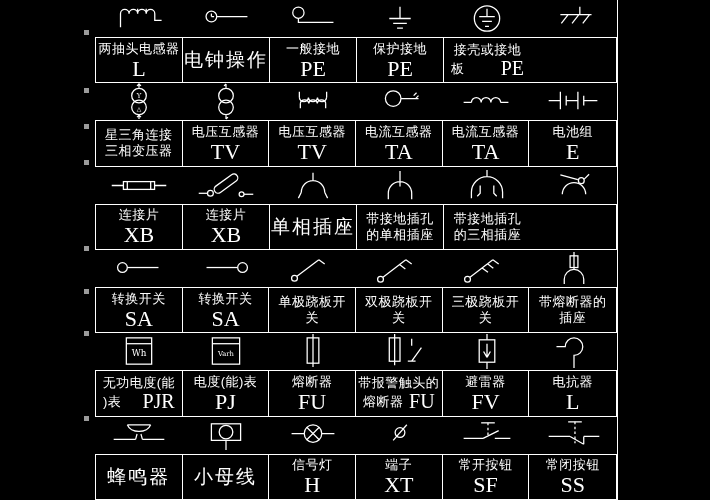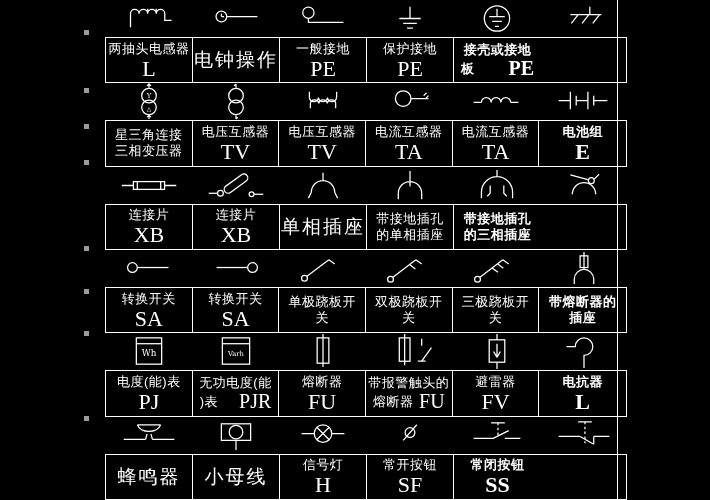--- a/index.html
+++ b/index.html
@@ -1,26 +1,26 @@
 <!DOCTYPE html>
 <html><head>
 <meta charset="utf-8">
 <style>
   html,body{margin:0;padding:0;background:#000;}
   .canvas{position:relative;width:710px;height:500px;background:#000;overflow:hidden;
           font-family:"Liberation Sans",sans-serif;}
-  #table{position:absolute;left:105px;top:0;width:522px;height:448px;}
+  #table{position:absolute;left:95px;top:0;width:522px;height:448px;}
   .group{height:83.333px;display:flex;flex-direction:column;box-sizing:border-box;}
   .symrow{height:37px;display:flex;}
   .symcell{width:87px;display:flex;align-items:flex-end;justify-content:center;}
   .labelrow{flex:1;display:flex;border:1px solid #fff;box-sizing:border-box;}
   .labelcell{width:87px;box-sizing:border-box;border-right:1px solid #fff;
              display:flex;flex-direction:column;justify-content:center;align-items:center;
              color:#fff;text-align:center;overflow:hidden;}
-  .labelcell:last-child{border-right:none;font-weight:bold;}
+  .labelcell:last-child{border-right:none;}
   .cn{font-size:13px;line-height:16px;letter-spacing:.5px;white-space:nowrap;}
   .cn.single{font-size:19px;letter-spacing:2px;}
   .code{font-family:"Liberation Serif","DejaVu Serif",serif;font-size:22px;line-height:23px;}
   .mixrow{display:flex;width:100%;justify-content:space-between;align-items:flex-end;
           padding:0 7px;box-sizing:border-box;}
   .mixrow .code{font-size:20px;line-height:21px;}
   .mixrow .cn{line-height:20px;}
   .rightline{position:absolute;left:617px;top:0;width:1px;height:500px;background:#fff;}
   .grip{position:absolute;width:5px;height:5px;background:#9b9b9b;}
   svg{stroke:#fff;fill:none;stroke-width:1.3;stroke-linecap:butt;}
@@ -324,31 +324,31 @@
             </svg>
           </div>
           <div class="symcell">
             <svg width="86" height="37" viewBox="0 0 80 38">
               <path d="M22,14 H31 A9,9 0 1 1 40,23 V36"></path>
             </svg>
           </div>
         </div>
         <div class="labelrow">
           <div class="labelcell">
-            <div class="cn">电度(能)表</div>
-            <div class="code">PJ</div>
-          </div>
-          <div class="labelcell">
             <div class="cn">无功电度(能</div>
             <div class="mixrow">
               <span class="cn">)表</span>
               <span class="code">PJR</span>
             </div>
           </div>
           <div class="labelcell">
+            <div class="cn">电度(能)表</div>
+            <div class="code">PJ</div>
+          </div>
+          <div class="labelcell">
             <div class="cn">熔断器</div>
             <div class="code">FU</div>
           </div>
           <div class="labelcell">
             <div class="cn">带报警触头的</div>
             <div class="mixrow">
               <span class="cn">熔断器</span>
               <span class="code">FU</span>
             </div>
           </div>
@@ -406,20 +406,24 @@
         <div class="labelrow">
           <div class="labelcell">
             <div class="cn single">蜂鸣器</div>
           </div>
           <div class="labelcell">
             <div class="cn single">小母线</div>
           </div>
           <div class="labelcell">
             <div class="cn">信号灯</div>
             <div class="code">H</div>
+          </div>
+          <div class="labelcell">
+            <div class="cn">端子</div>
+            <div class="code">XT</div>
           </div>
           <div class="labelcell">
             <div class="cn">常开按钮</div>
             <div class="code">SF</div>
           </div>
           <div class="labelcell">
             <div class="cn">常闭按钮</div>
             <div class="code">SS</div>
           </div>
         </div>

